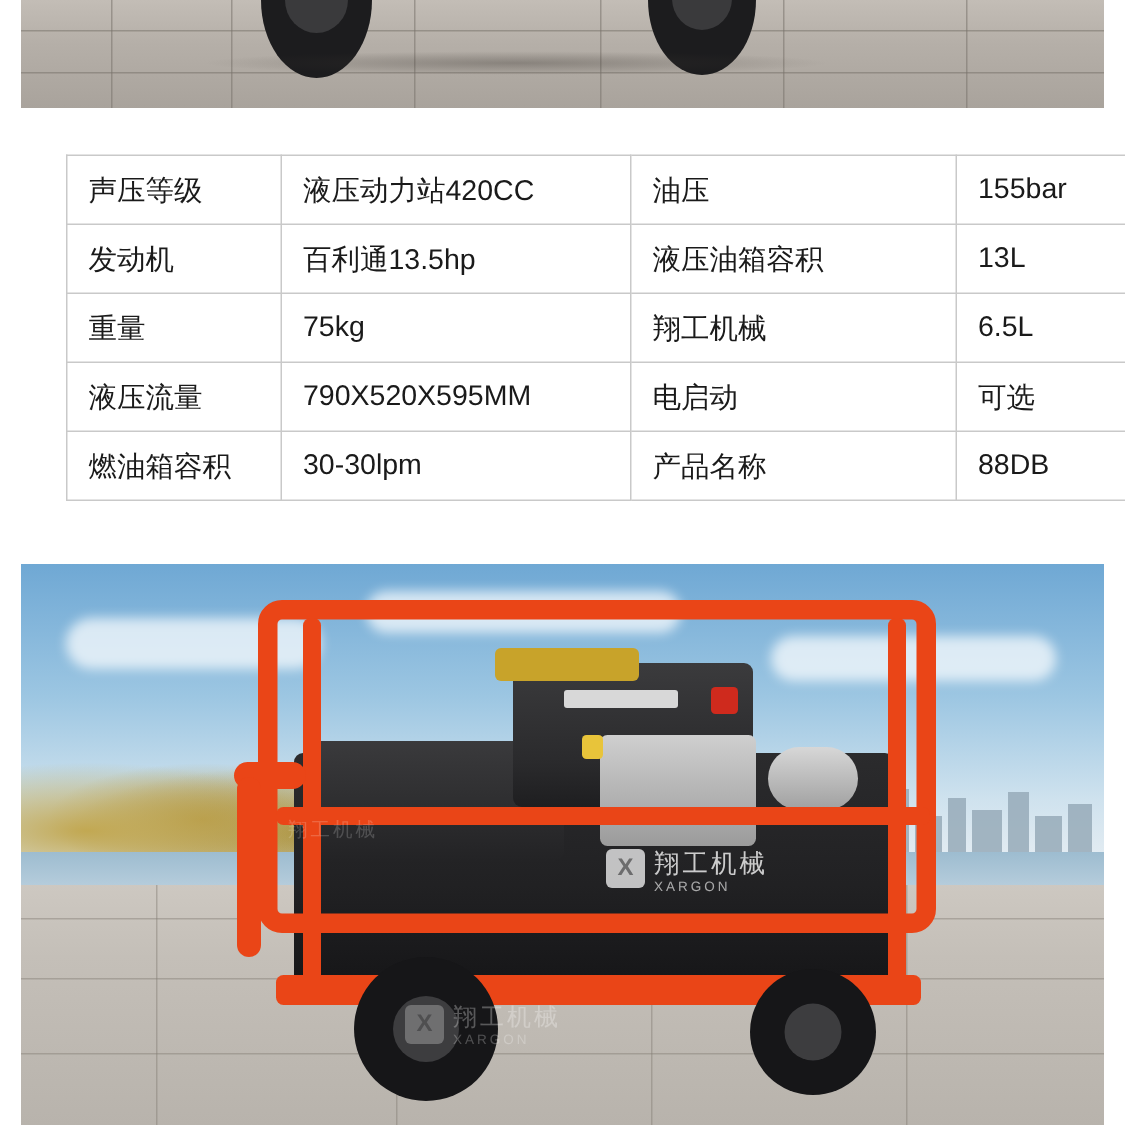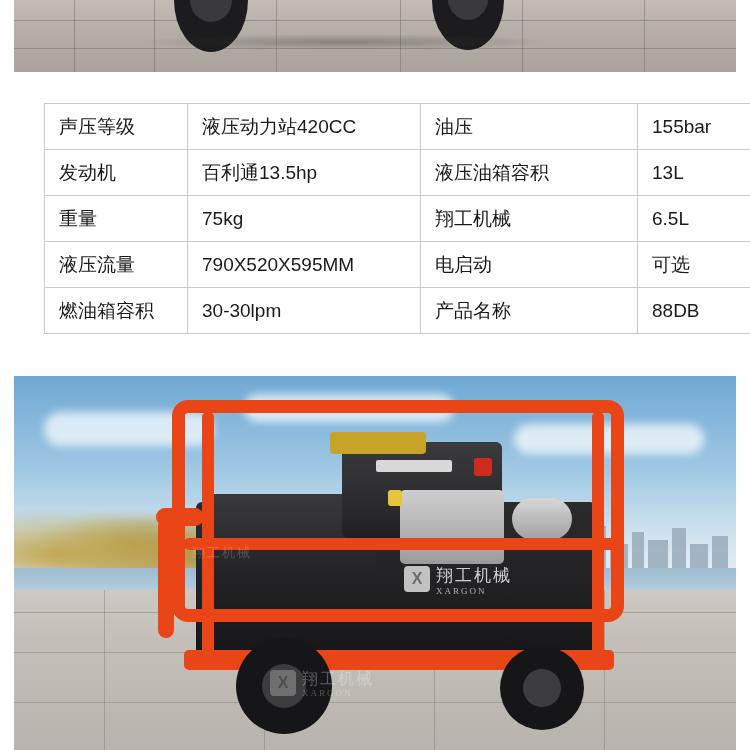--- a/index.html
+++ b/index.html
@@ -311,21 +311,21 @@
   .wm-text-cn {
     color: rgba(255,255,255,0.9);
     font-size: 17px;
     letter-spacing: 2px;
     font-family: "Liberation Sans", sans-serif;
   }
   .wm-text-en {
     color: rgba(255,255,255,0.72);
     font-size: 9px;
     letter-spacing: 2px;
-    font-family: Liberation Serif, serif;
+    font-family: Liberation Sans, sans-serif;
   }
   .wm-stack { display: flex; flex-direction: column; line-height: 1.15; }
 
   .wm-faint {
     position: absolute;
     left: 256px; top: 294px;
     opacity: 0.30;
   }
   .wm-faint .wm-text-cn { color: rgba(255,255,255,0.95); font-size: 16px;}
   .wm-faint .wm-text-en { color: rgba(255,255,255,0.8); }

